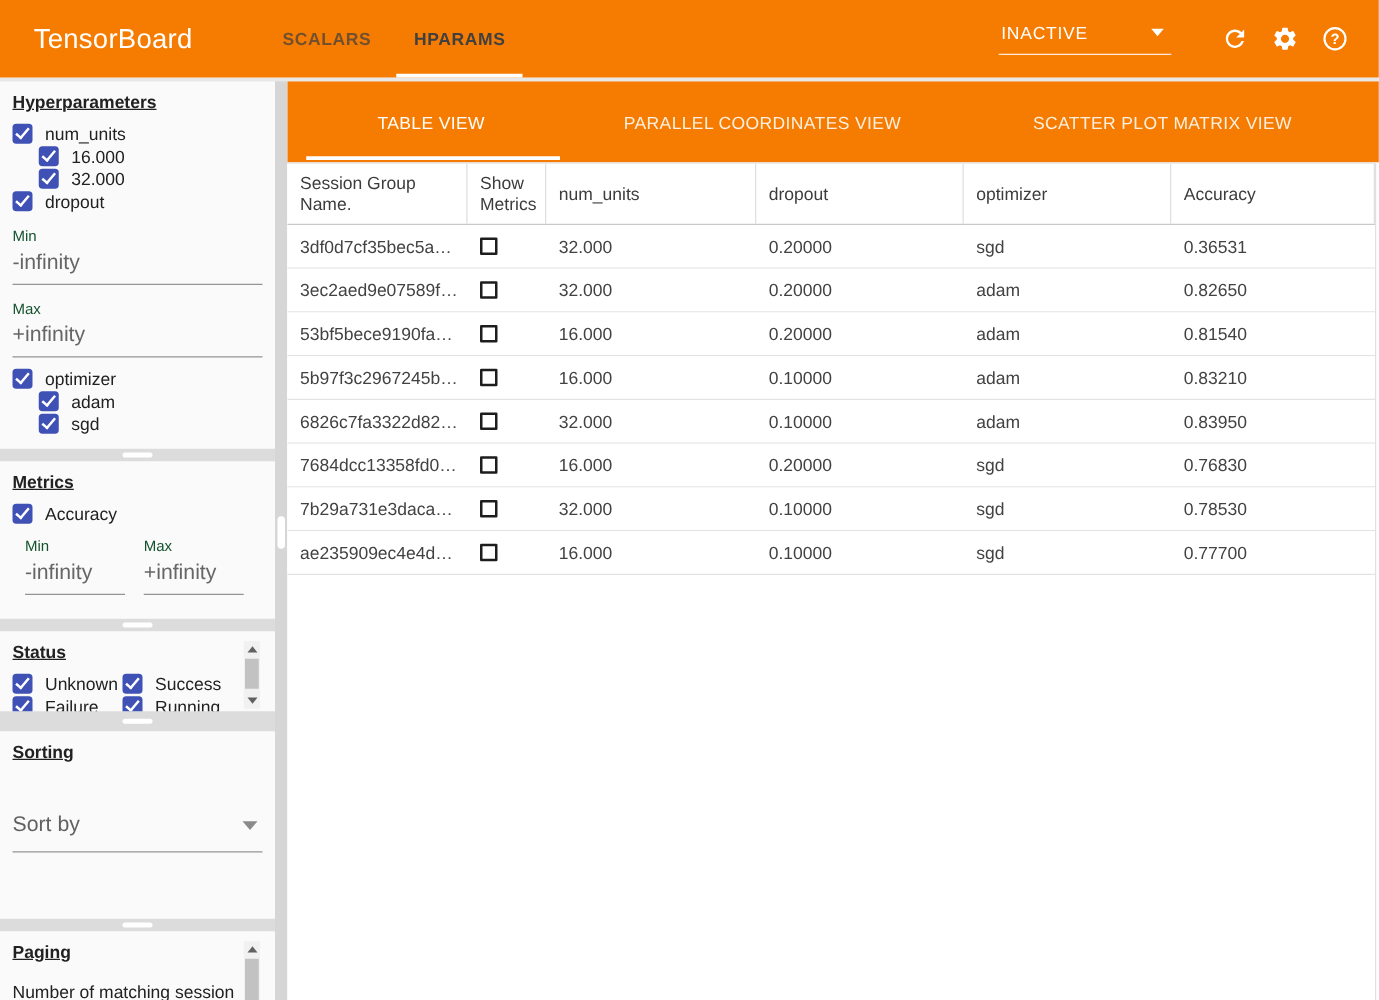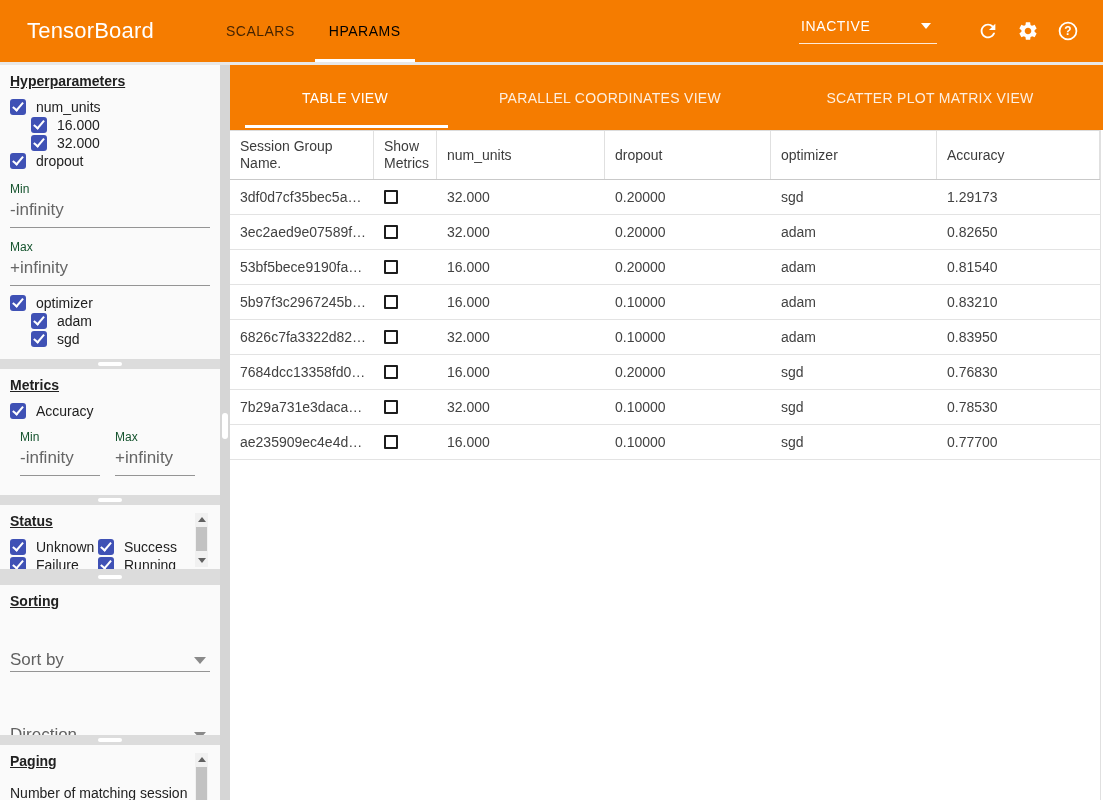--- a/index.html
+++ b/index.html
@@ -5,21 +5,21 @@
   * { margin:0; padding:0; box-sizing:border-box; }
   html,body { width:1103px; height:800px; overflow:hidden; background:#fff;
     font-family:"Liberation Sans", sans-serif; }
 
   
   .toolbar { position:absolute; top:0; left:0; width:1103px; height:62px;
     background:#f57c00; display:flex; align-items:center; z-index:5; }
   .tb-title { color:#fff; font-size:22px; margin-left:27px; letter-spacing:0.2px; }
   .tb-tabs { display:flex; height:100%; margin-left:55px; }
   .tb-tab { position:relative; height:100%; display:flex; align-items:center;
-    padding:12px 17px; color:#000000; font-size:14px; font-weight:normal; letter-spacing:0.5px; cursor:pointer; }
+    padding:12px 17px; color:#404040; font-size:14px; font-weight:bold; letter-spacing:0.5px; cursor:pointer; }
   .tb-tab.inactive { opacity:0.72; }
   .tb-tab.active::after { content:""; position:absolute; left:3px; right:3px; bottom:0;
     height:3px; background:#fff; }
   .tb-right { margin-left:auto; display:flex; align-items:center; margin-right:24px; }
   .run-select { position:relative; width:138px; margin-right:22px; color:#fff;
     font-size:14px; letter-spacing:0.6px; border-bottom:1px solid rgba(255,255,255,0.85);
     padding:0 0 9px 2px; cursor:pointer;margin-left:40px; }
   .run-chevron { position:absolute; right:6px; top:5px; width:0; height:0;
     border-left:5px solid transparent; border-right:5px solid transparent;
     border-top:6px solid #fff; }
@@ -69,21 +69,21 @@
   .ms-paging { top:8px; bottom:0; }
   .ms-arrow-up, .ms-arrow-down { position:absolute; left:3px; width:0; height:0;
     border-left:4px solid transparent; border-right:4px solid transparent; }
   .ms-arrow-up { top:4px; border-bottom:5px solid #616161; }
   .ms-arrow-down { bottom:4px; border-top:5px solid #616161; }
   .ms-thumb { position:absolute; left:1px; width:11px; background:#c2c2c2; }
   .ms-status .ms-thumb { top:14px; height:24px; }
   .ms-paging .ms-thumb { top:14px; height:38px; }
 
   .select-field { position:relative; width:200px; font-size:17px; color:#616161;
-    border-bottom:1px solid #949494; padding:2px 0 1px; cursor:pointer; }
+    border-bottom:1px solid #949494; padding:2px 0 11px; cursor:pointer; }
   .sel-sortby { margin-top:30px; }
   .sel-direction { margin-top:51px; }
   .sel-chevron { position:absolute; right:4px; top:9px; width:0; height:0;
     border-left:6px solid transparent; border-right:6px solid transparent;
     border-top:7px solid #8a8a8a; }
   .paging-summary { font-size:14px; line-height:18px; color:#212121; width:185px; margin-top:6px; }
 
   
   .main { position:absolute; left:230px; top:65px; right:0; bottom:0; background:#fff; }
   .view-tabs { height:65px; background:#f57c00; display:flex; }
@@ -278,21 +278,21 @@
       </div>
 
       <div class="trow">
         <div class="td">3df0d7cf35bec5a…</div>
         <div class="td">
             <span class="row-cb"></span>
           </div>
         <div class="td">32.000</div>
         <div class="td">0.20000</div>
         <div class="td">sgd</div>
-        <div class="td">1.29173</div>
+        <div class="td">0.36531</div>
       </div>
       <div class="trow">
         <div class="td">3ec2aed9e07589f…</div>
         <div class="td">
             <span class="row-cb"></span>
           </div>
         <div class="td">32.000</div>
         <div class="td">0.20000</div>
         <div class="td">adam</div>
         <div class="td">0.82650</div>

